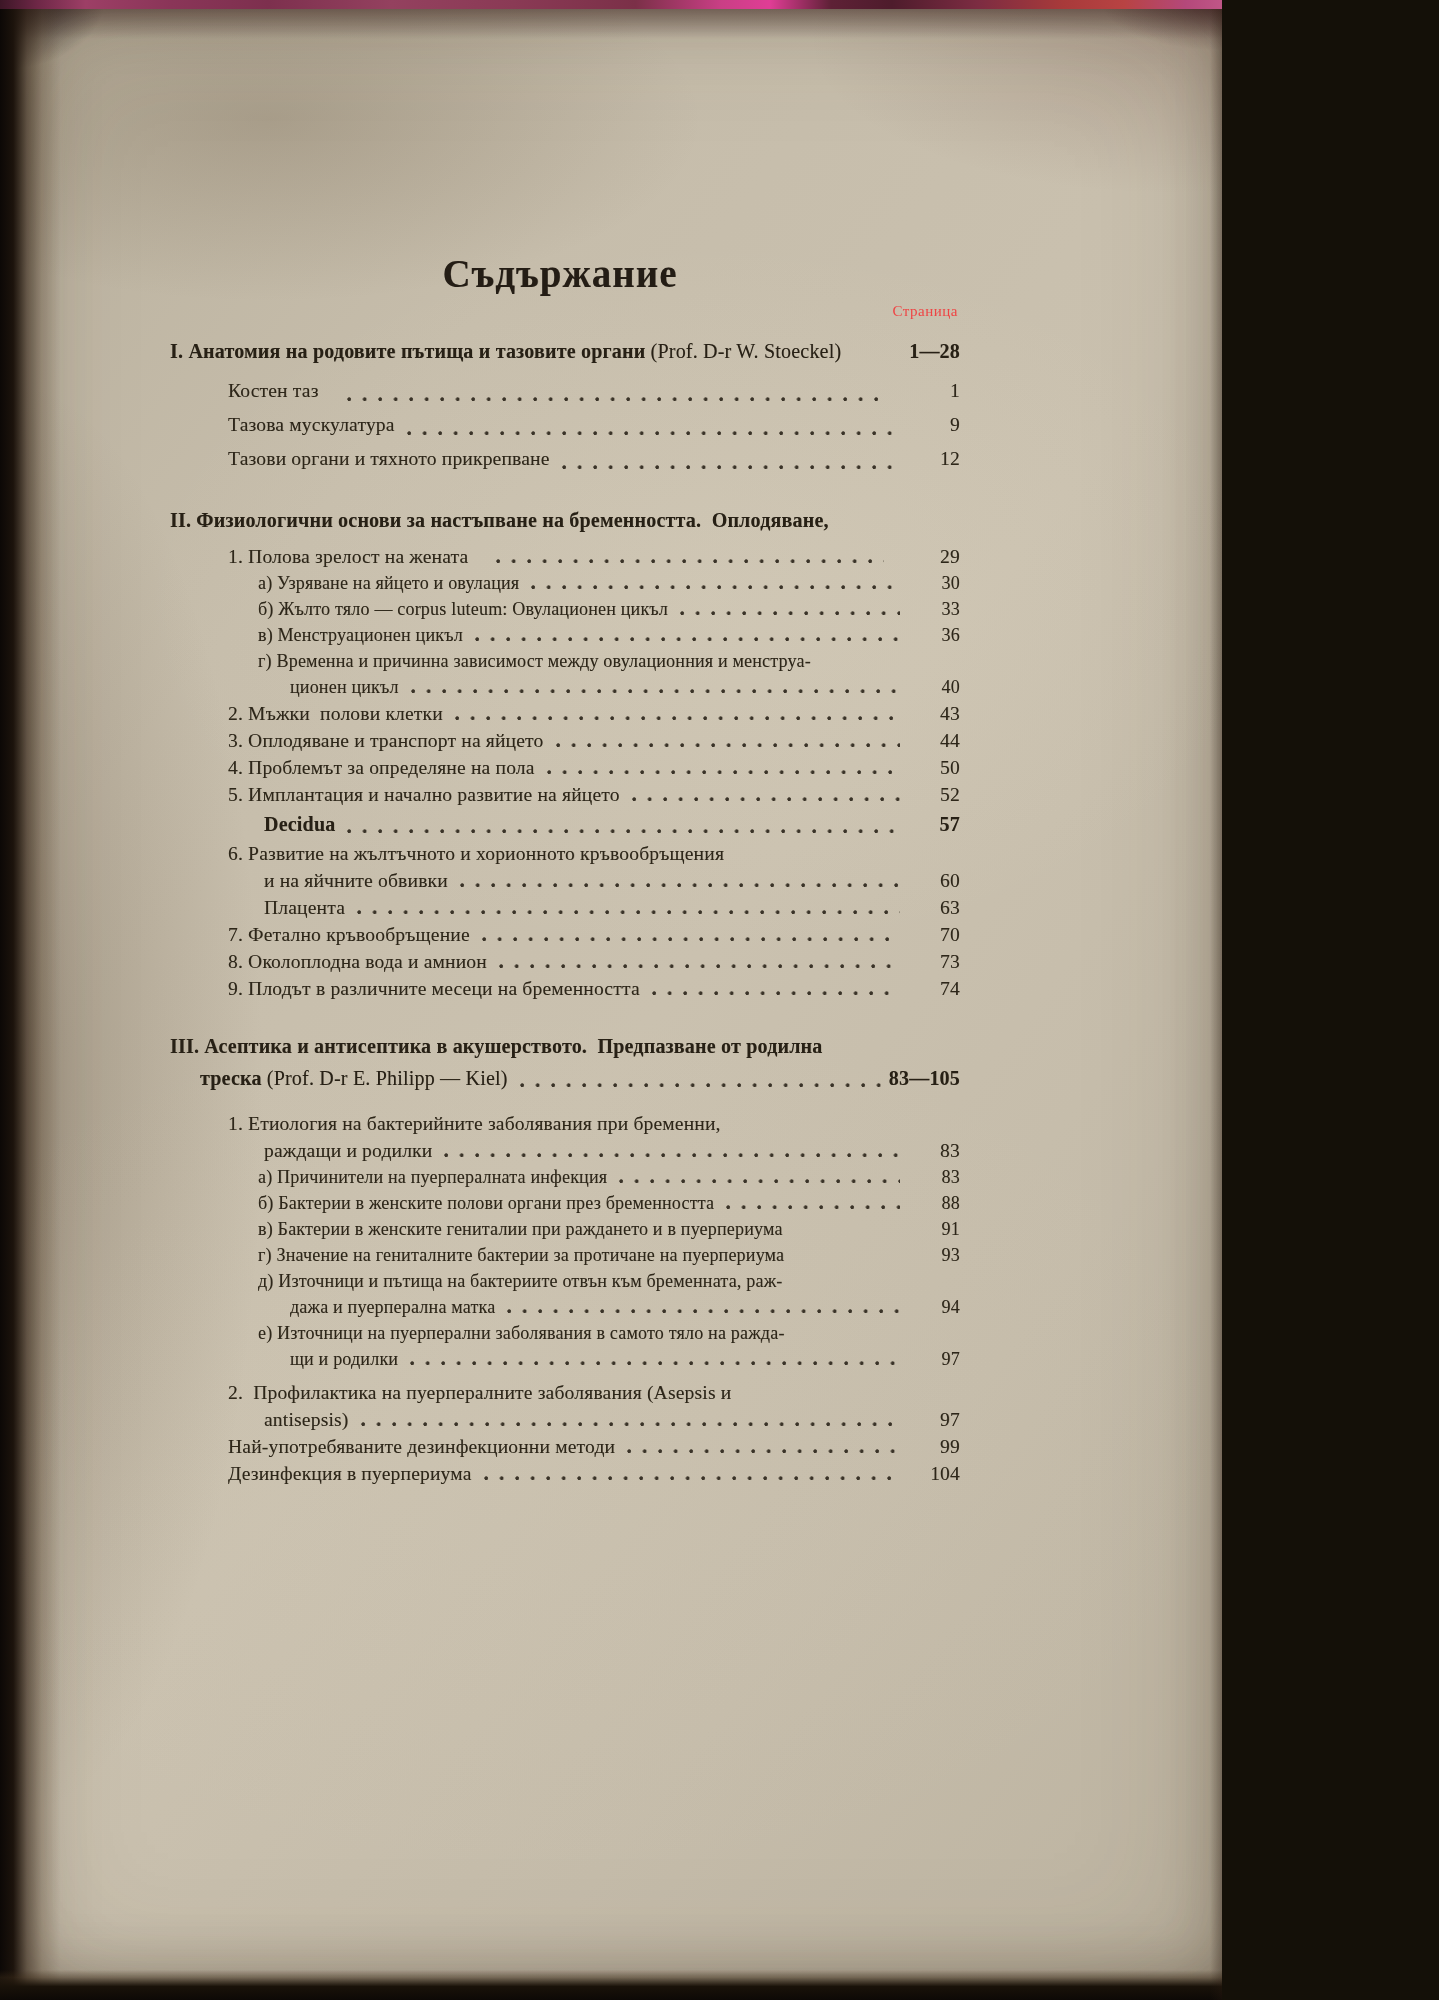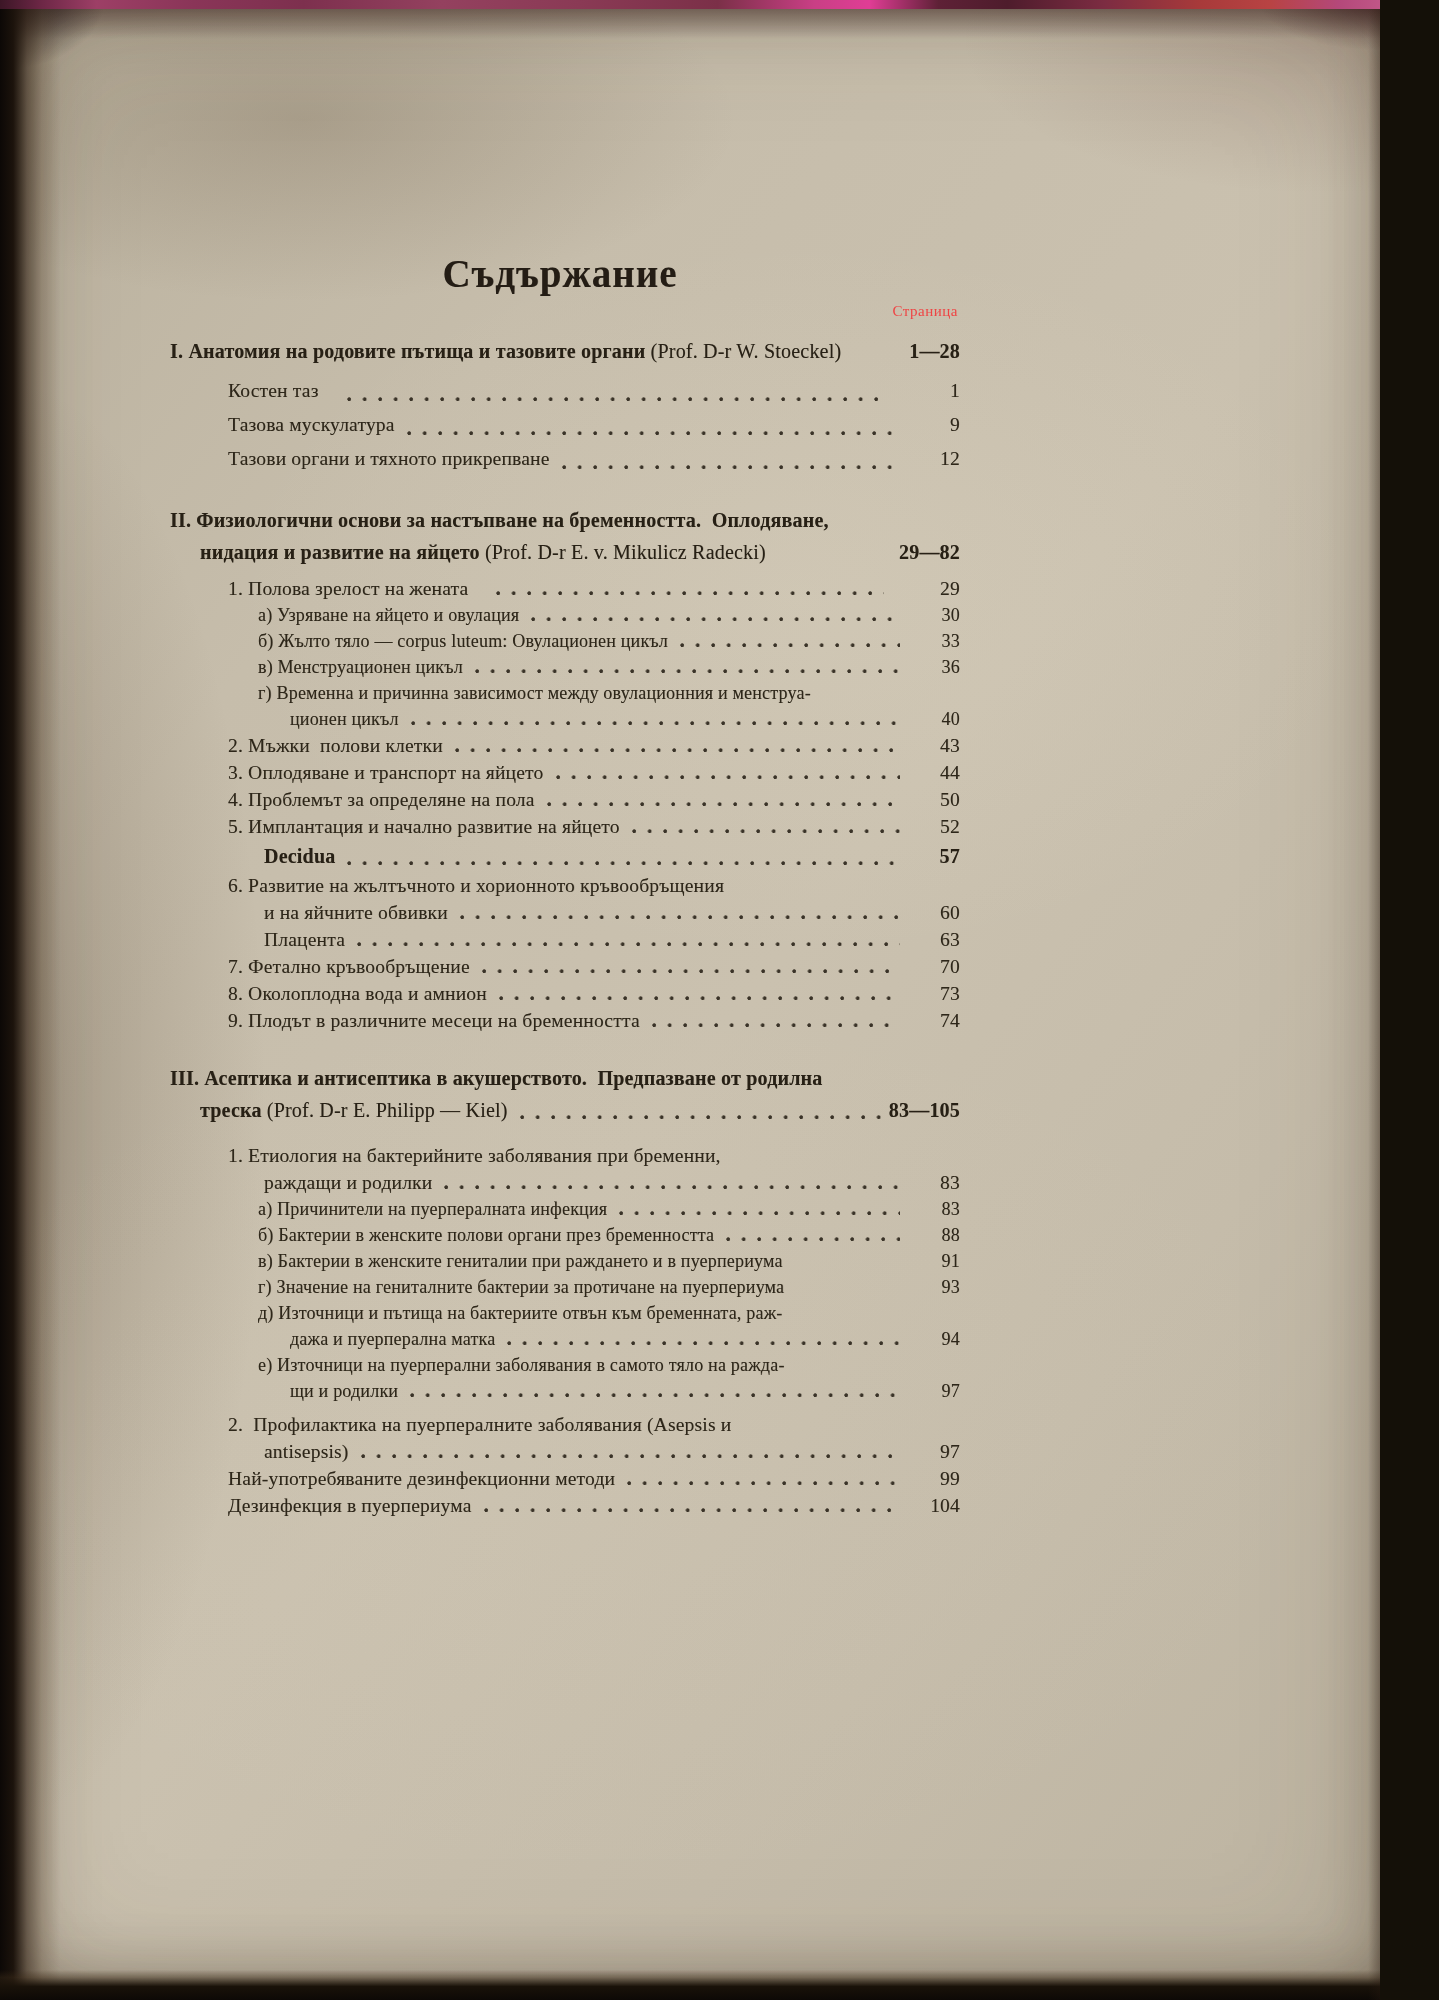--- a/index.html
+++ b/index.html
@@ -1,16 +1,16 @@
 <!DOCTYPE html>
 <html><head>
 <meta charset="utf-8">
 <style>
   html,body{margin:0;padding:0;background:#141008;}
-  .photo{position:relative;width:1380px;height:2000px;overflow:hidden;background:#171210;}
+  .photo{position:relative;width:1222px;height:2000px;overflow:hidden;background:#171210;}
 
   
   .paper{position:absolute;inset:0;
     background:
       radial-gradient(950px 600px at 58% 30%, rgba(238,230,210,0.18), rgba(238,230,210,0) 60%),
       radial-gradient(1100px 700px at 45% 72%, rgba(226,217,197,0.10), rgba(226,217,197,0) 65%),
       radial-gradient(620px 260px at 22% 6%, rgba(88,70,48,0.22), rgba(88,70,48,0) 70%),
       radial-gradient(420px 1200px at 1% 55%, rgba(80,62,42,0.28), rgba(80,62,42,0) 60%),
       radial-gradient(520px 220px at 96% 2%, rgba(96,60,48,0.20), rgba(96,60,48,0) 70%),
       linear-gradient(128deg,#bab19e 0%,#c6bdab 26%,#cac1af 52%,#c5bcaa 74%,#bcb3a0 100%);
@@ -94,26 +94,20 @@
           <span class="pg">9</span>
         </div>
         <div class="row i1 wide">
           <span class="txt">Тазови органи и тяхното прикрепване</span>
           <span class="dots"></span>
           <span class="pg">12</span>
         </div>
         <div class="row i0 bold gap-lg">
           <span class="txt">II. Физиологични основи за настъпване на бременността.  Оплодяване,</span>
         </div>
-        <div class="row i0 cont bold">
-          <span class="txt">нидация и развитие на яйцето </span>
-          <span class="txt reg">(Prof. D-r E. v. Mikulicz Radecki)</span>
-          <span class="spacer"></span>
-          <span class="pg">29—82</span>
-        </div>
         <div class="row i1 gap-sm">
           <span class="txt">1. Полова зрелост на жената</span>
           <span class="dots"></span>
           <span class="pg">29</span>
         </div>
         <div class="row i2 small">
           <span class="txt">а) Узряване на яйцето и овулация</span>
           <span class="dots"></span>
           <span class="pg">30</span>
         </div>

